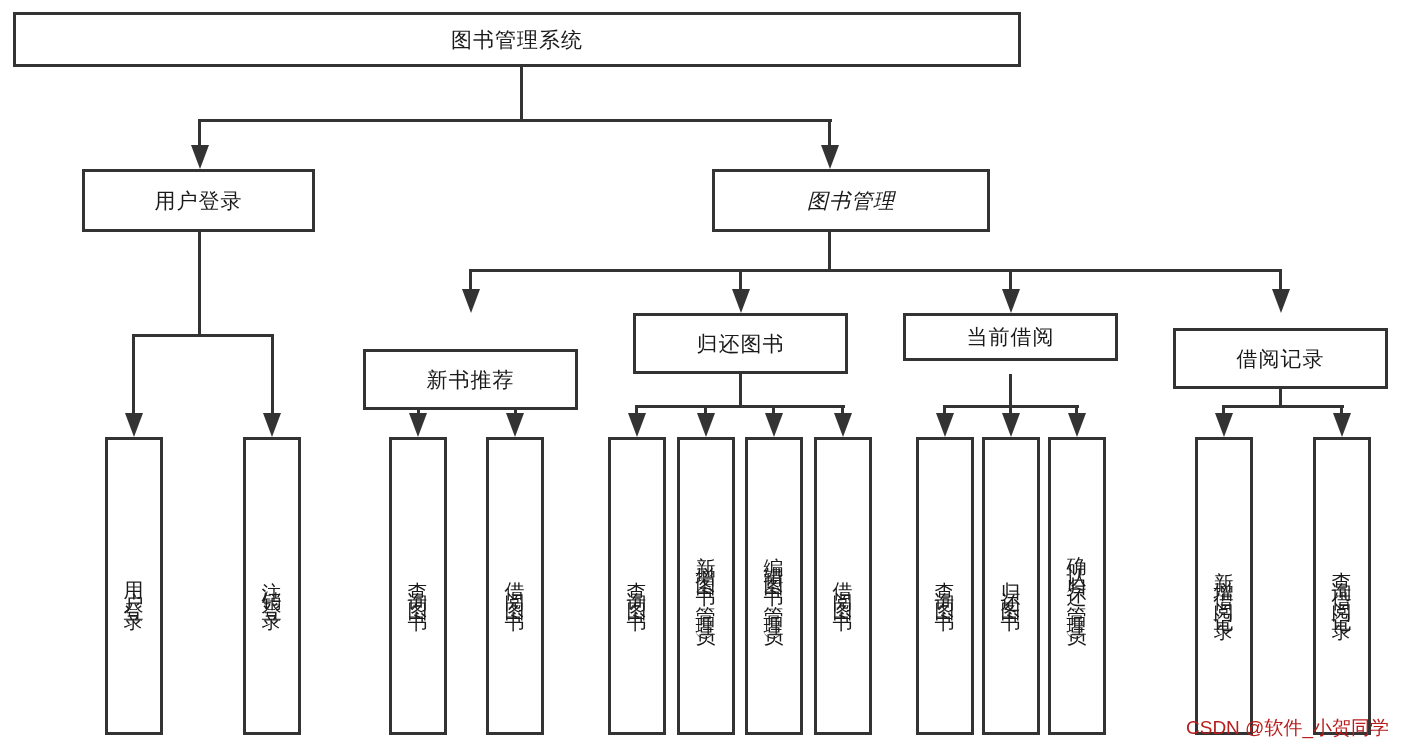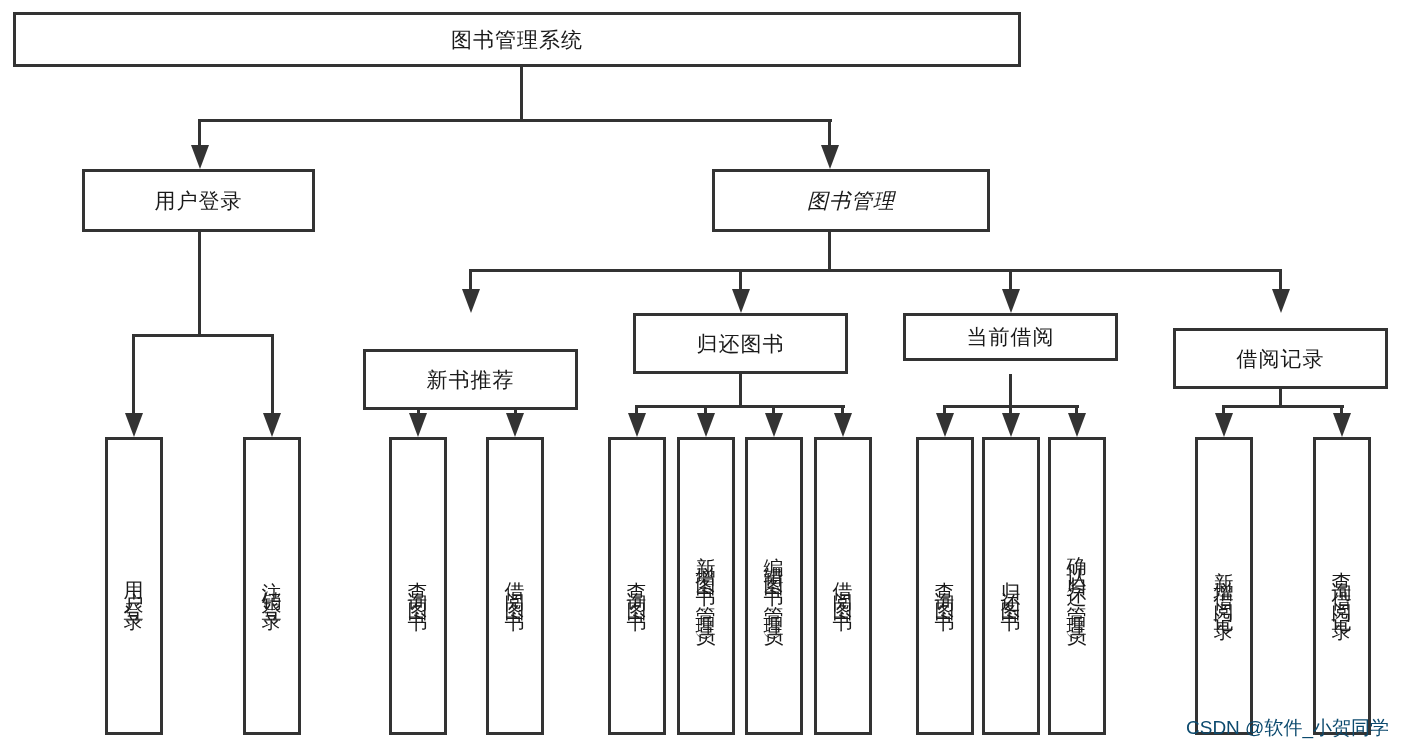--- a/index.html
+++ b/index.html
@@ -19,21 +19,21 @@
   }
   .hl { position:absolute; height:3px; background:#333333; z-index:1; }
   .vl { position:absolute; width:3px; background:#333333; z-index:1; }
   .ah {
     position:absolute; width:0; height:0; z-index:1;
     border-left:9px solid transparent; border-right:9px solid transparent;
     border-top:24px solid #333333;
   }
   .watermark {
     position:absolute; left:1186px; top:715px; z-index:5;
-    font-size:19px; color:#0c4a6e; white-space:nowrap;
+    font-size:19px; color:#b91c1c; white-space:nowrap;
   }
 </style>
 </head>
 <body>
 
 <div id="canvas">
 
   <div class="node" style="left:13px; top:12px; width:1008px; height:55px;">图书管理系统</div>
 
   <div class="vl" style="left:520px; top:67px; height:52px;"></div>

